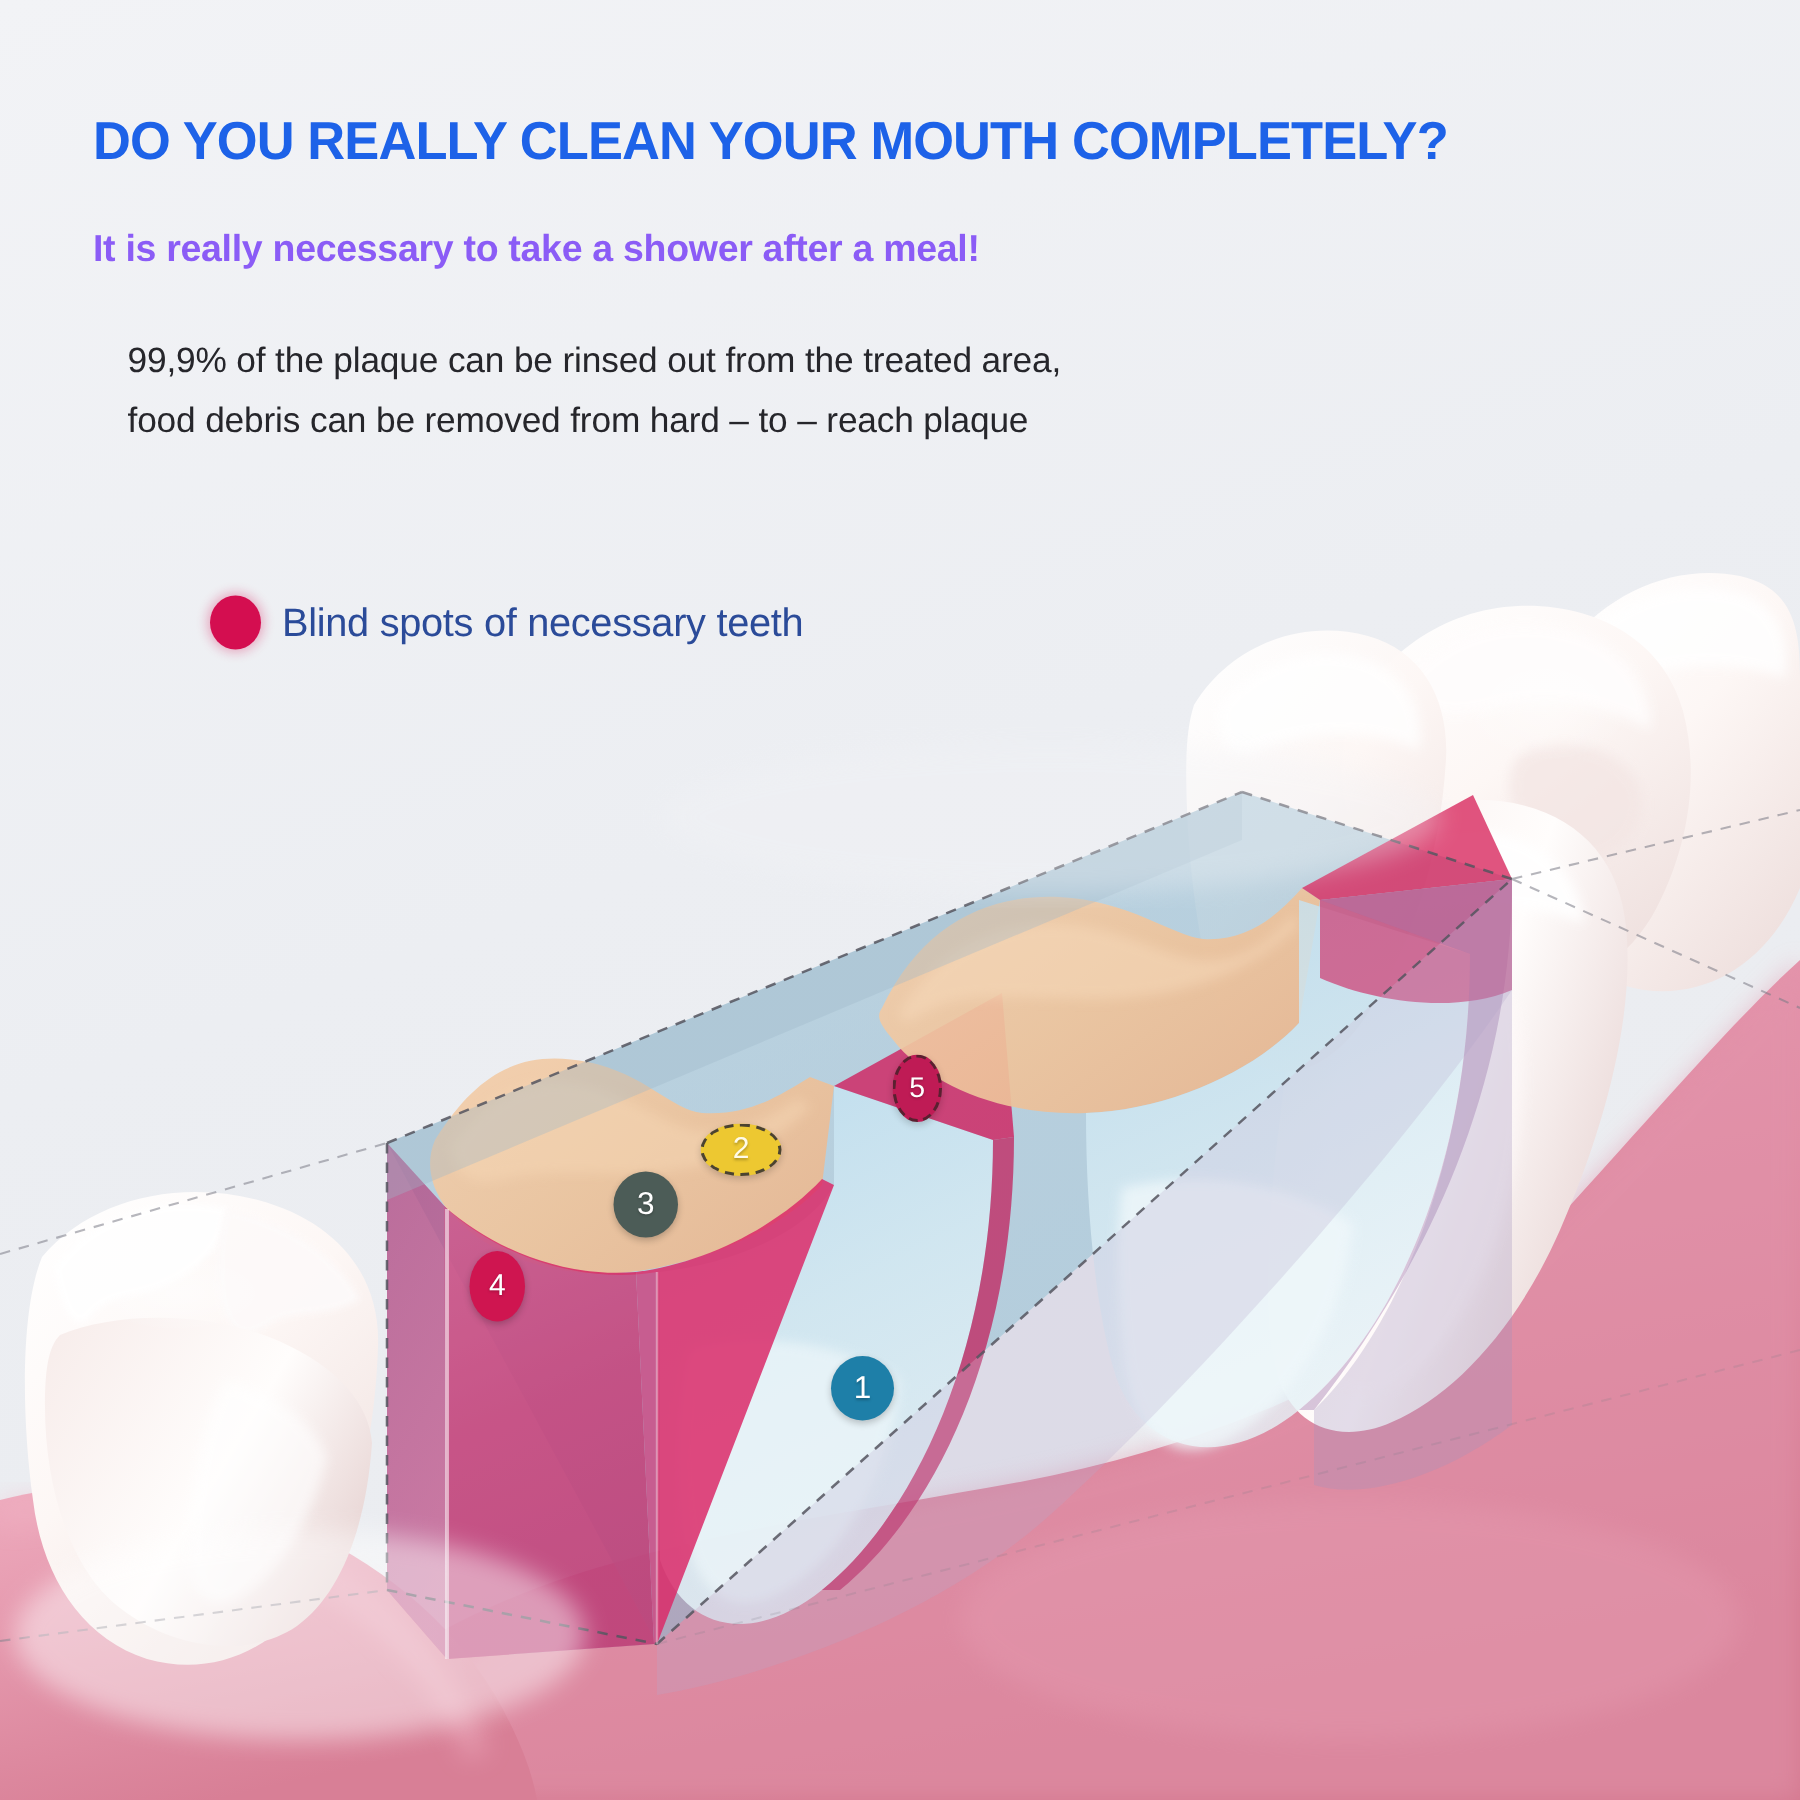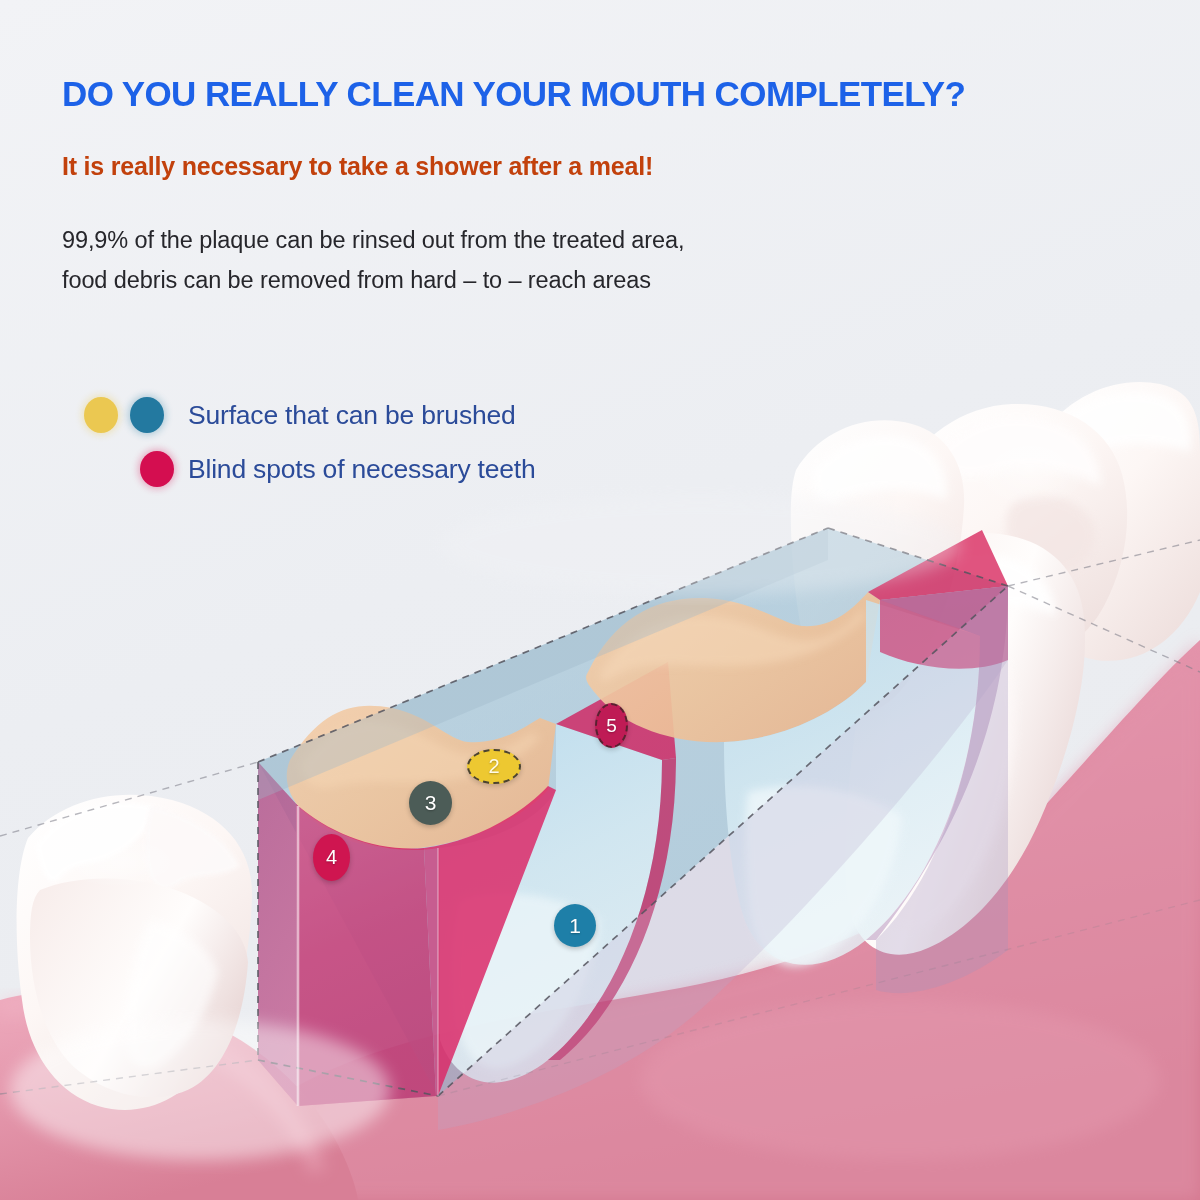--- a/index.html
+++ b/index.html
@@ -11,26 +11,26 @@
   }
   #stage { position:absolute; inset:0; width:1200px; height:1200px; overflow:hidden; }
 
   
   .txt { position:absolute; left:62px; z-index:60; }
   #headline {
     top:74px; font-size:35.5px; font-weight:bold; letter-spacing:-0.6px;
     color:#1d62e8; white-space:nowrap; transform:scaleX(.985); transform-origin:left;
   }
   #subhead {
-    top:152px; font-size:25px; font-weight:bold; color:#c2410c;
+    top:152px; font-size:25px; font-weight:bold; color:#8b5cf6;
     letter-spacing:-0.2px; white-space:nowrap;
   }
   #para {
     top:220px; font-size:23.5px; line-height:40px; color:#26262b;
-    letter-spacing:-0.1px; white-space:nowrap; font-weight:400;
+    letter-spacing:-0.1px; white-space:nowrap; font-weight:400;margin-left:23px;
   }
 
   
   #legend { position:absolute; left:84px; top:388px; z-index:60; }
   .lg-row { display:flex; align-items:center; height:54px; }
   .lg-swatches { width:104px; display:flex; align-items:center; }
   .dot {
     width:34px; height:36px; border-radius:50%; display:inline-block;
     filter:blur(.25px);
   }
@@ -273,31 +273,24 @@
   <div class="num" id="n1">1</div>
   <div class="num" id="n2">2</div>
   <div class="num" id="n3">3</div>
   <div class="num" id="n4">4</div>
   <div class="num" id="n5">5</div>
 
   <div class="txt" id="headline">DO YOU REALLY CLEAN YOUR MOUTH COMPLETELY?</div>
   <div class="txt" id="subhead">It is really necessary to take a shower after a meal!</div>
   <div class="txt" id="para">
     <div>99,9% of the plaque can be rinsed out from the treated area,</div>
-    <div>food debris can be removed from hard – to – reach areas</div>
+    <div>food debris can be removed from hard – to – reach plaque</div>
   </div>
 
   <div id="legend">
-    <div class="lg-row">
-      <span class="lg-swatches">
-        <span class="dot yellow"></span>
-        <span class="dot blue"></span>
-      </span>
-      <span class="lg-label">Surface that can be brushed</span>
-    </div>
     <div class="lg-row">
       <span class="lg-swatches">
         <span class="dot red"></span>
       </span>
       <span class="lg-label">Blind spots of necessary teeth</span>
     </div>
   </div>
 
 </div>
 

